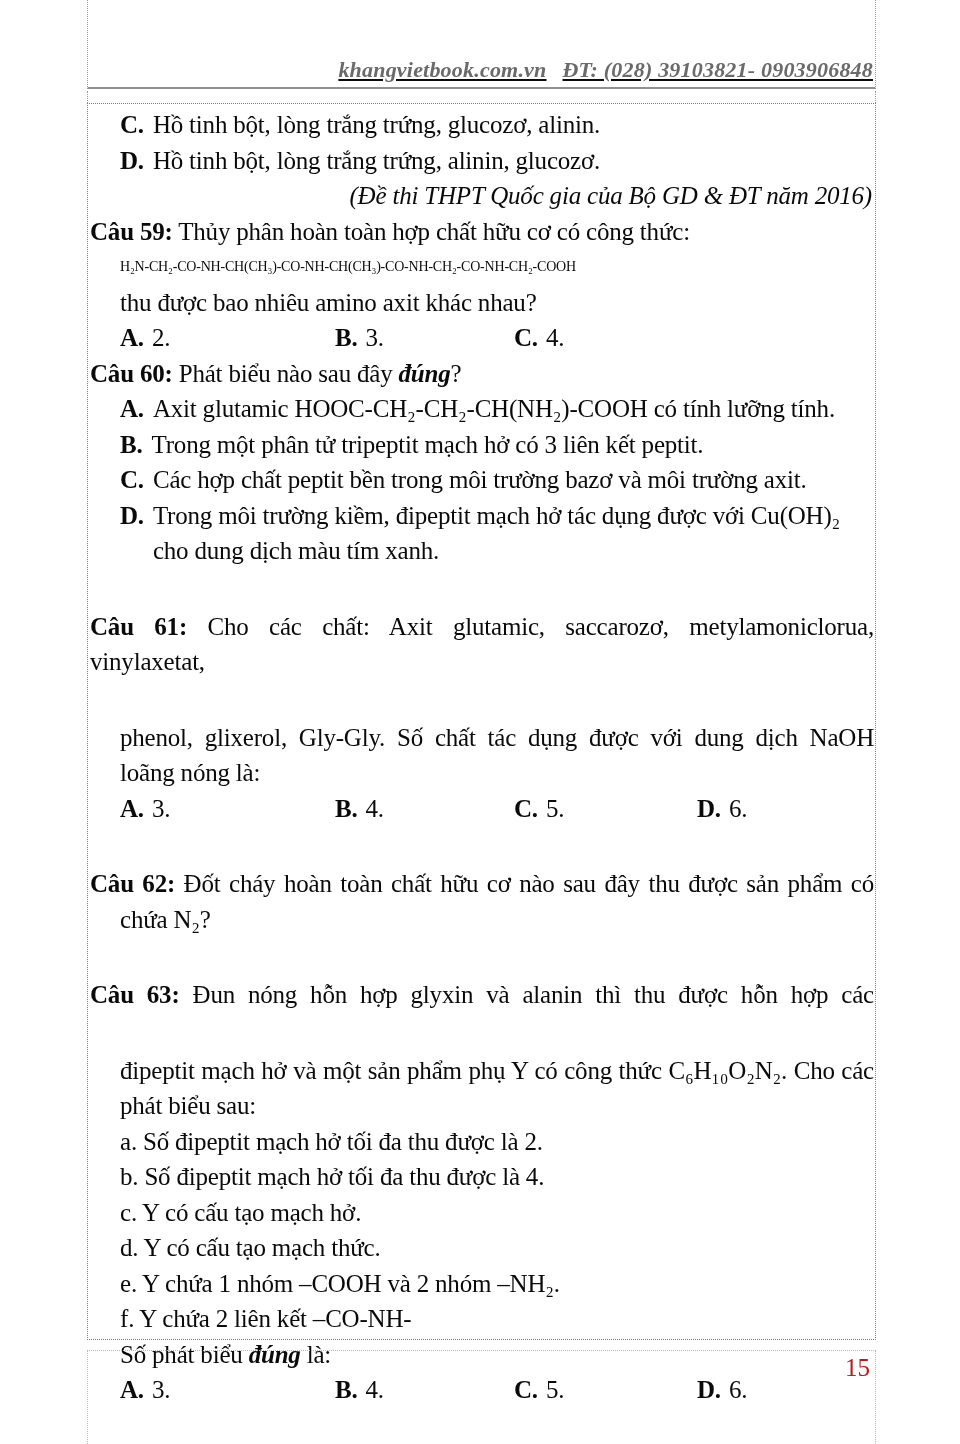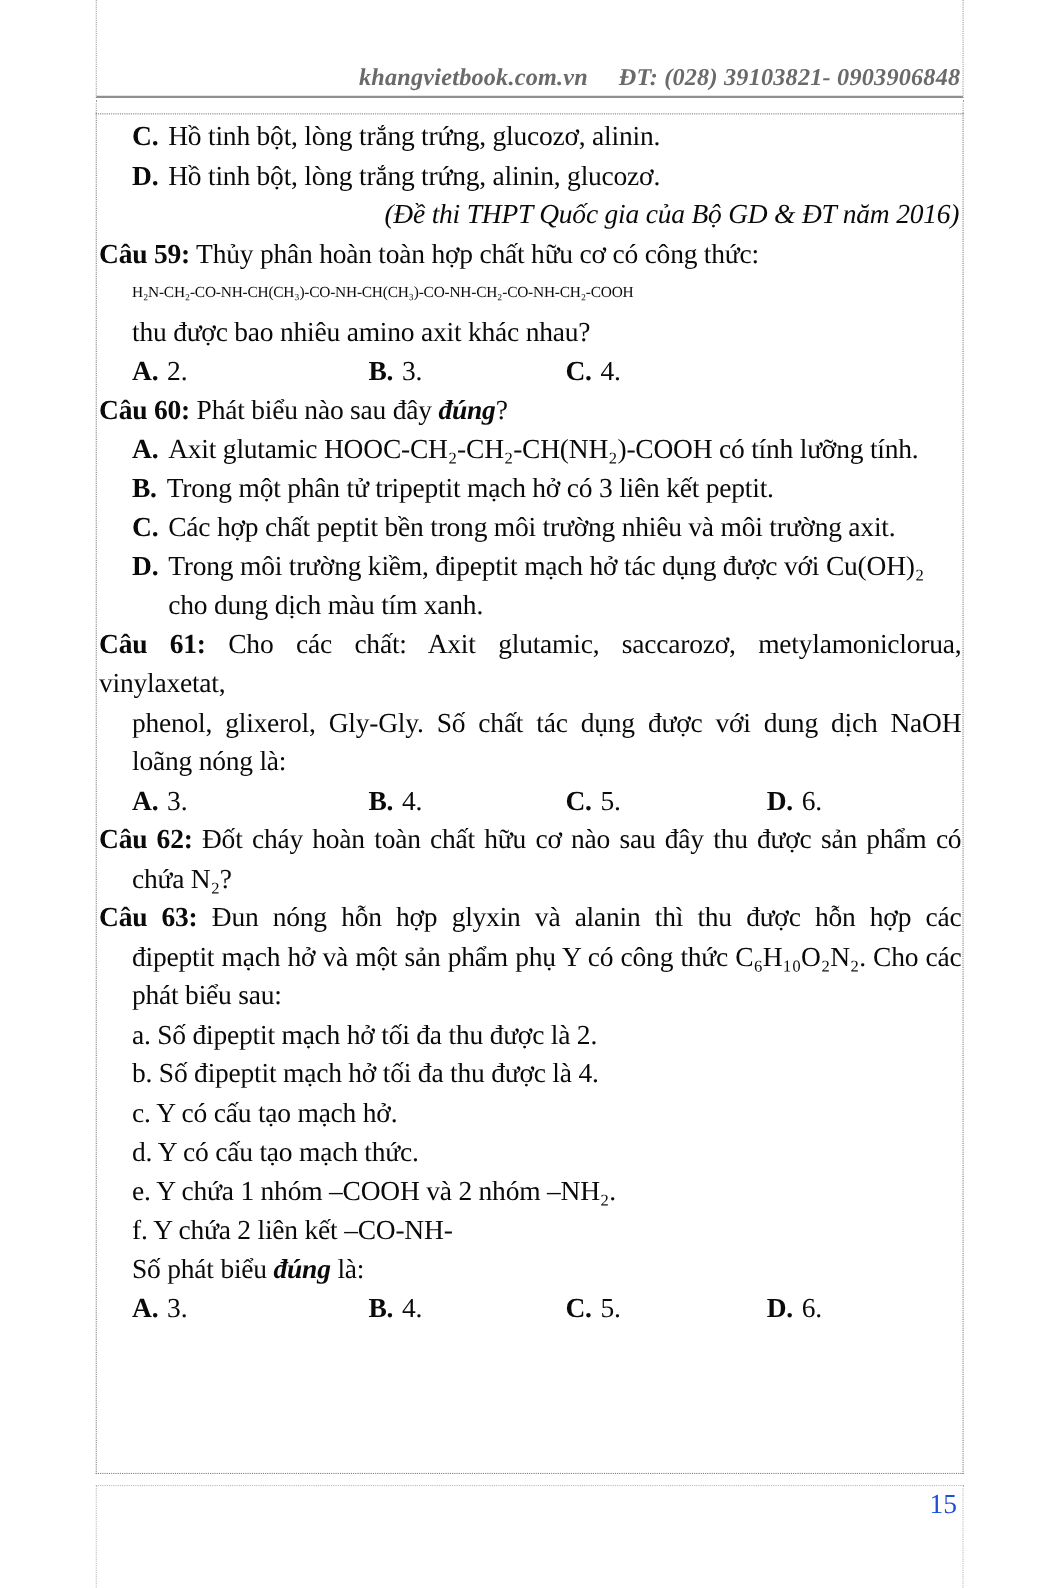--- a/index.html
+++ b/index.html
@@ -8,56 +8,57 @@
     position:relative; width:960px; height:1444px; background:#ffffff;
     overflow:hidden; color:#0a0a0a;
   }
   
   .header-strip {
     position:absolute; left:87px; top:0; width:789px; height:89px;
     border-left:1px dotted #9a9a9a; border-right:1px dotted #9a9a9a;
     border-bottom:2px solid #8f8f8f;
     display:flex; align-items:flex-end; justify-content:flex-end;
     padding:0 2px 5px 0;
+    text-decoration:underline;
   }
   .header-strip .htxt {
     font-style:italic; font-weight:bold; color:#6a6a6a; font-size:22px; line-height:24px;
     letter-spacing:0.2px;
   }
-  .header-strip .phone { margin-left:28px; }
+  .header-strip .phone { margin-left:16px; }
   .gap-strip {
     position:absolute; left:87px; top:91px; width:789px; height:12px;
     border-left:1px dotted #9a9a9a; border-right:1px dotted #9a9a9a;
   }
   
   .main-box {
     position:absolute; left:87px; top:103px; width:789px; height:1237px;
     border:1px dotted #7c7c7c;
     padding:3px 1px 0 2px;
     font-size:25px; line-height:35.5px; letter-spacing:-0.2px;
   }
   .row { min-height:35.5px; }
   .b  { font-weight:bold; }
   .bi { font-weight:bold; font-style:italic;margin-top:28px; }
   .ind { padding-left:30px; }
-  .jl  { text-align:justify; text-align-last:justify; }
+  .jl  { text-align:justify; text-align-last:justify;margin-top:40px; }
   .src { text-align:right; font-style:italic; padding-right:2px; }
   .formula { font-size:14px; white-space:nowrap; letter-spacing:-0.2px; }
   .opt-line { display:flex; padding-left:30px; }
   .opt-line .lab { flex:0 0 auto; margin-right:9px; }
   .opt-line .body { flex:1 1 auto; }
   .optgrid { display:grid; grid-template-columns:215px 179px 183px 1fr; padding-left:30px; }
   .optcell .lab { font-weight:bold; margin-right:8px; }
   
   .footer-box {
     position:absolute; left:87px; top:1350px; width:789px; height:120px;
     border:1px dotted #b9b9b9;
     text-align:right; padding:1px 5px;
   }
-  .pagenum { font-size:25px; line-height:32px; color:#1d4ed8;text-align:right; }
+  .pagenum { font-size:25px; line-height:32px; color:#b91c1c;text-align:right; }
 </style>
 </head>
 <body>
 
 <div class="page">
 
   <div class="header-strip">
     <span class="htxt">khangvietbook.com.vn</span>
     <span class="htxt phone">ĐT: (028) 39103821- 0903906848</span>
   </div>
@@ -91,21 +92,21 @@
       <div class="row opt-line">
         <span class="lab b">A.</span>
         <span class="body">Axit glutamic HOOC-CH₂-CH₂-CH(NH₂)-COOH có tính lưỡng tính.</span>
       </div>
       <div class="row opt-line">
         <span class="lab b">B.</span>
         <span class="body">Trong một phân tử tripeptit mạch hở có 3 liên kết peptit.</span>
       </div>
       <div class="row opt-line">
         <span class="lab b">C.</span>
-        <span class="body">Các hợp chất peptit bền trong môi trường nhiêu và môi trường axit.</span>
+        <span class="body">Các hợp chất peptit bền trong môi trường bazơ và môi trường axit.</span>
       </div>
       <div class="opt-line">
         <span class="lab b">D.</span>
         <span class="body">
           <span class="row" style="display:block">Trong môi trường kiềm, đipeptit mạch hở tác dụng được với Cu(OH)₂</span>
           <span class="row" style="display:block">cho dung dịch màu tím xanh.</span>
         </span>
       </div>
     </div>
 

